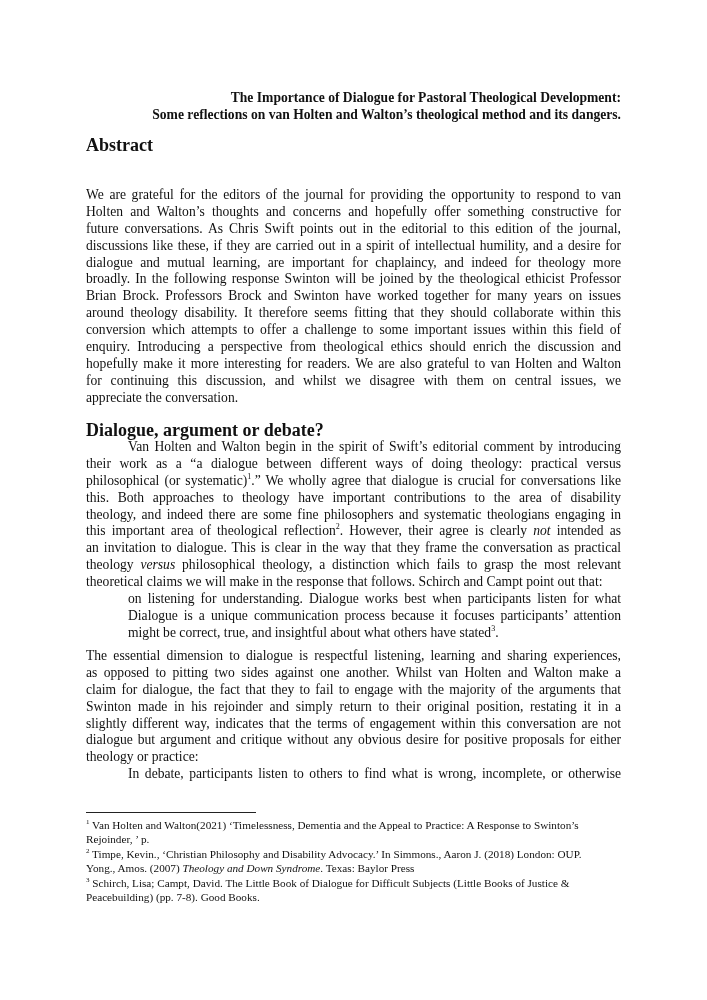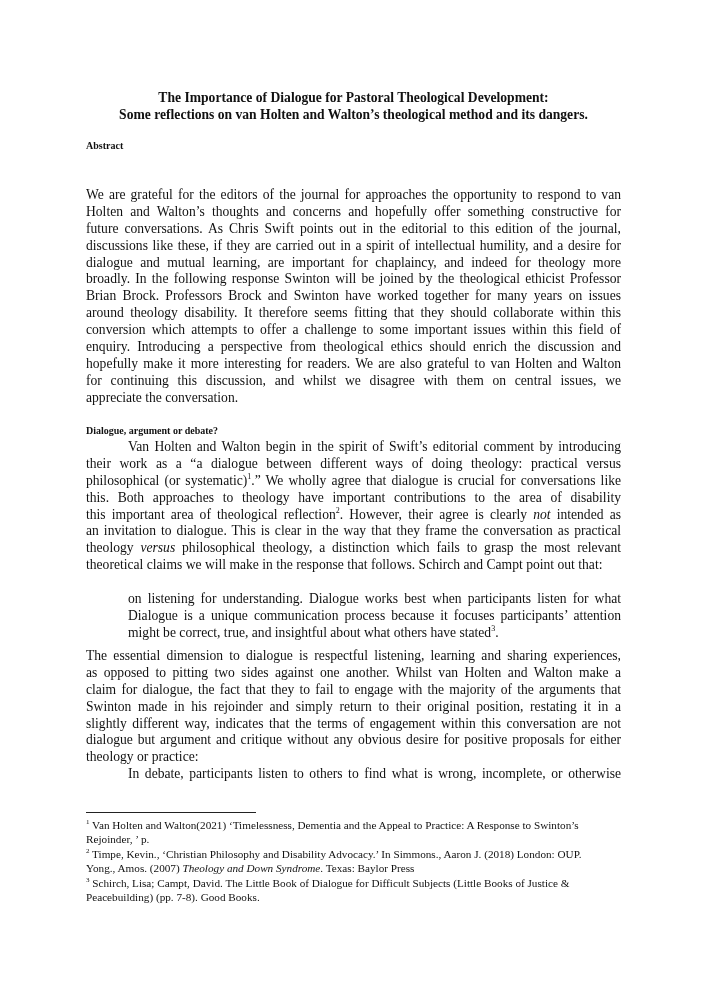--- a/index.html
+++ b/index.html
@@ -1,21 +1,21 @@
 <!DOCTYPE html>
 <html><head>
 <meta charset="utf-8">
 <style>
   html, body { margin: 0; padding: 0; background: #ffffff; }
   body { width: 707px; height: 1000px; position: relative; overflow: hidden;
          font-family: "Liberation Serif", serif; color: #111; }
   .page { position: absolute; left: 86px; top: 0; width: 535px; }
-  .title { position: absolute; left: 0; top: 89px; width: 535px; text-align: center;
+  .title { position: absolute; left: 0; top: 89px; width: 535px; text-align: right;
            font-weight: bold; font-size: 13.6px; line-height: 17px; }
-  .h { position: absolute; left: 0; font-weight: bold; font-size: 10px; line-height: 17px; }
+  .h { position: absolute; left: 0; font-weight: bold; font-size: 18px; line-height: 17px; }
   .p { position: absolute; left: 0; width: 535px; font-size: 13.6px; line-height: 16.9px;
        text-align: justify; }
   .p .ln { display: block; text-align: justify; text-align-last: justify; white-space: nowrap; height: 16.9px; }
   .p .ln.last { text-align-last: left; }
   .p .ln.indent { text-indent: 42px; }
   .quote { position: absolute; left: 42px; width: 493px; font-size: 13.6px; line-height: 16.9px; }
   .quote .ln { display: block; text-align: justify; text-align-last: justify; white-space: nowrap; height: 16.9px; }
   .quote .ln.last { text-align-last: left; }
   sup { font-size: 8px; vertical-align: super; line-height: 0; }
   .fn-rule { position: absolute; left: 0; top: 812px; width: 170px; height: 0; border-top: 1px solid #222; }
@@ -28,21 +28,21 @@
 <div class="page">
 
   <div class="title">
     <div>The Importance of Dialogue for Pastoral Theological Development:</div>
     <div>Some reflections on van Holten and Walton’s theological method and its dangers.</div>
   </div>
 
   <div class="h" style="top:137px;">Abstract</div>
 
   <div class="p" style="top:187px;">
-    <span class="ln">We are grateful for the editors of the journal for approaches the opportunity to respond to van</span>
+    <span class="ln">We are grateful for the editors of the journal for providing the opportunity to respond to van</span>
     <span class="ln">Holten and Walton’s thoughts and concerns and hopefully offer something constructive for</span>
     <span class="ln">future conversations. As Chris Swift points out in the editorial to this edition of the journal,</span>
     <span class="ln">discussions like these, if they are carried out in a spirit of intellectual humility, and a desire for</span>
     <span class="ln">dialogue and mutual learning, are important for chaplaincy, and indeed for theology more</span>
     <span class="ln">broadly. In the following response Swinton will be joined by the theological ethicist Professor</span>
     <span class="ln">Brian Brock. Professors Brock and Swinton have worked together for many years on issues</span>
     <span class="ln">around theology disability. It therefore seems fitting that they should collaborate within this</span>
     <span class="ln">conversion which attempts to offer a challenge to some important issues within this field of</span>
     <span class="ln">enquiry. Introducing a perspective from theological ethics should enrich the discussion and</span>
     <span class="ln">hopefully make it more interesting for readers. We are also grateful to van Holten and Walton</span>
@@ -50,20 +50,21 @@
     <span class="ln last">appreciate the conversation.</span>
   </div>
 
   <div class="h" style="top:422px;">Dialogue, argument or debate?</div>
 
   <div class="p" style="top:439px;">
     <span class="ln indent">Van Holten and Walton begin in the spirit of Swift’s editorial comment by introducing</span>
     <span class="ln">their work as a “a dialogue between different ways of doing theology: practical versus</span>
     <span class="ln"><span>philosophical (or systematic)</span><sup>1</sup><span>.” We wholly agree that dialogue is crucial for conversations like</span></span>
     <span class="ln">this. Both approaches to theology have important contributions to the area of disability</span>
+    <span class="ln">theology, and indeed there are some fine philosophers and systematic theologians engaging in</span>
     <span class="ln"><span>this important area of theological reflection</span><sup>2</sup><span>. However, their agree is clearly </span><em>not</em><span> intended as</span></span>
     <span class="ln">an invitation to dialogue.  This is clear in the way that they frame the conversation as practical</span>
     <span class="ln"><span>theology </span><em>versus</em><span> philosophical theology, a distinction which fails to grasp the most relevant</span></span>
     <span class="ln last">theoretical claims we will make in the response that follows. Schirch and Campt point out that:</span>
   </div>
 
   <div class="quote" style="top:591px;">
     <span class="ln">on listening for understanding. Dialogue works best when participants listen for what</span>
     <span class="ln">Dialogue is a unique communication process because it focuses participants’ attention</span>
     <span class="ln last"><span>might be correct, true, and insightful about what others have stated</span><sup>3</sup><span>.</span></span>

